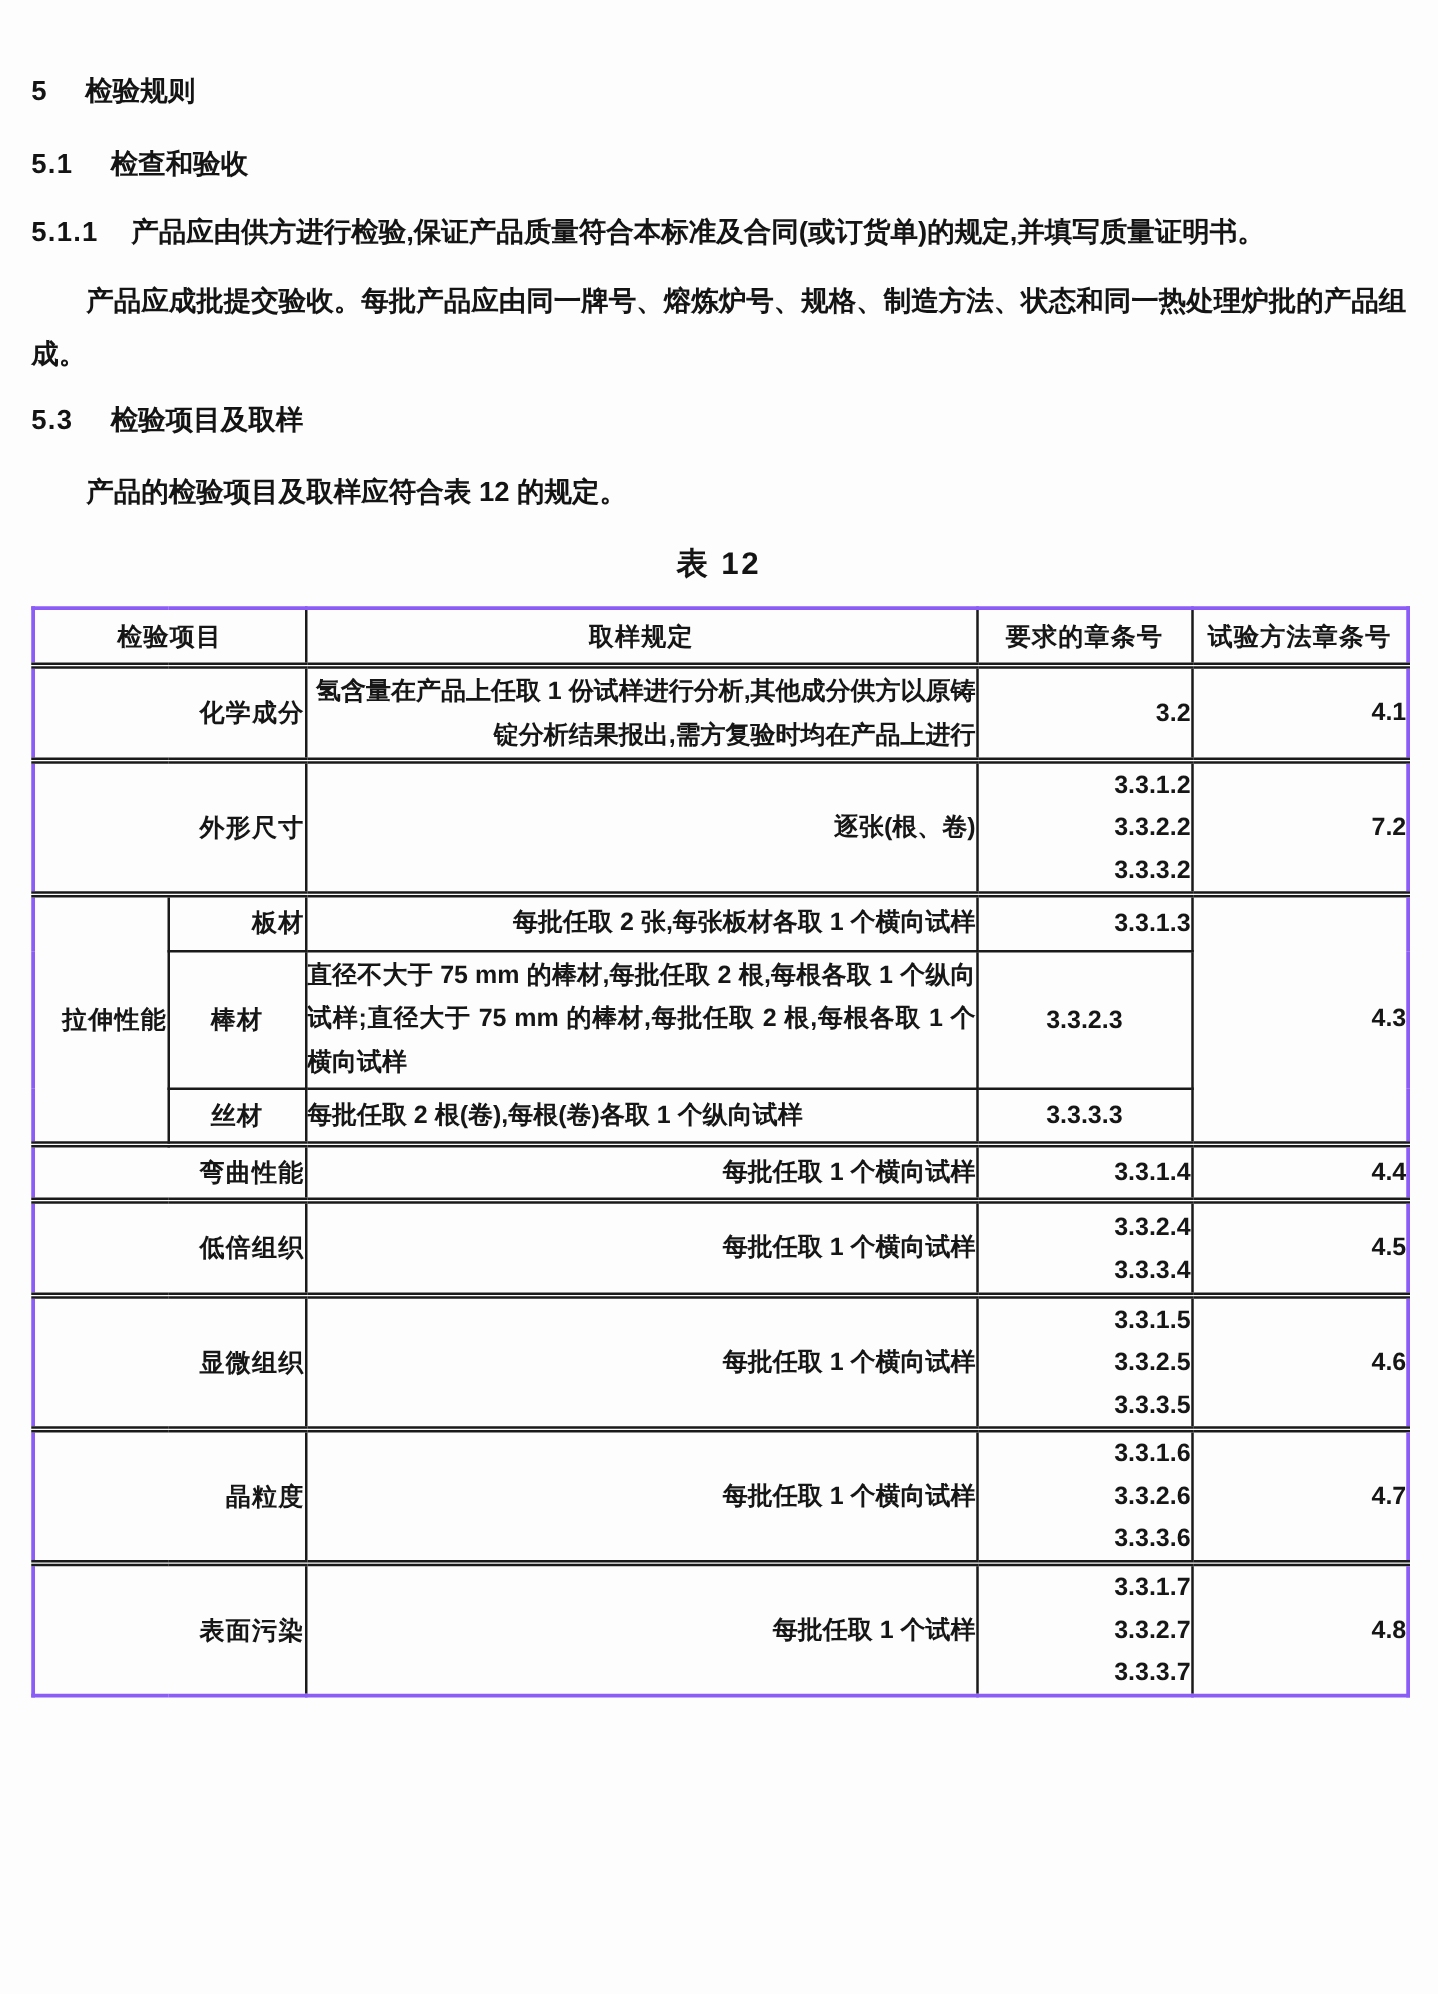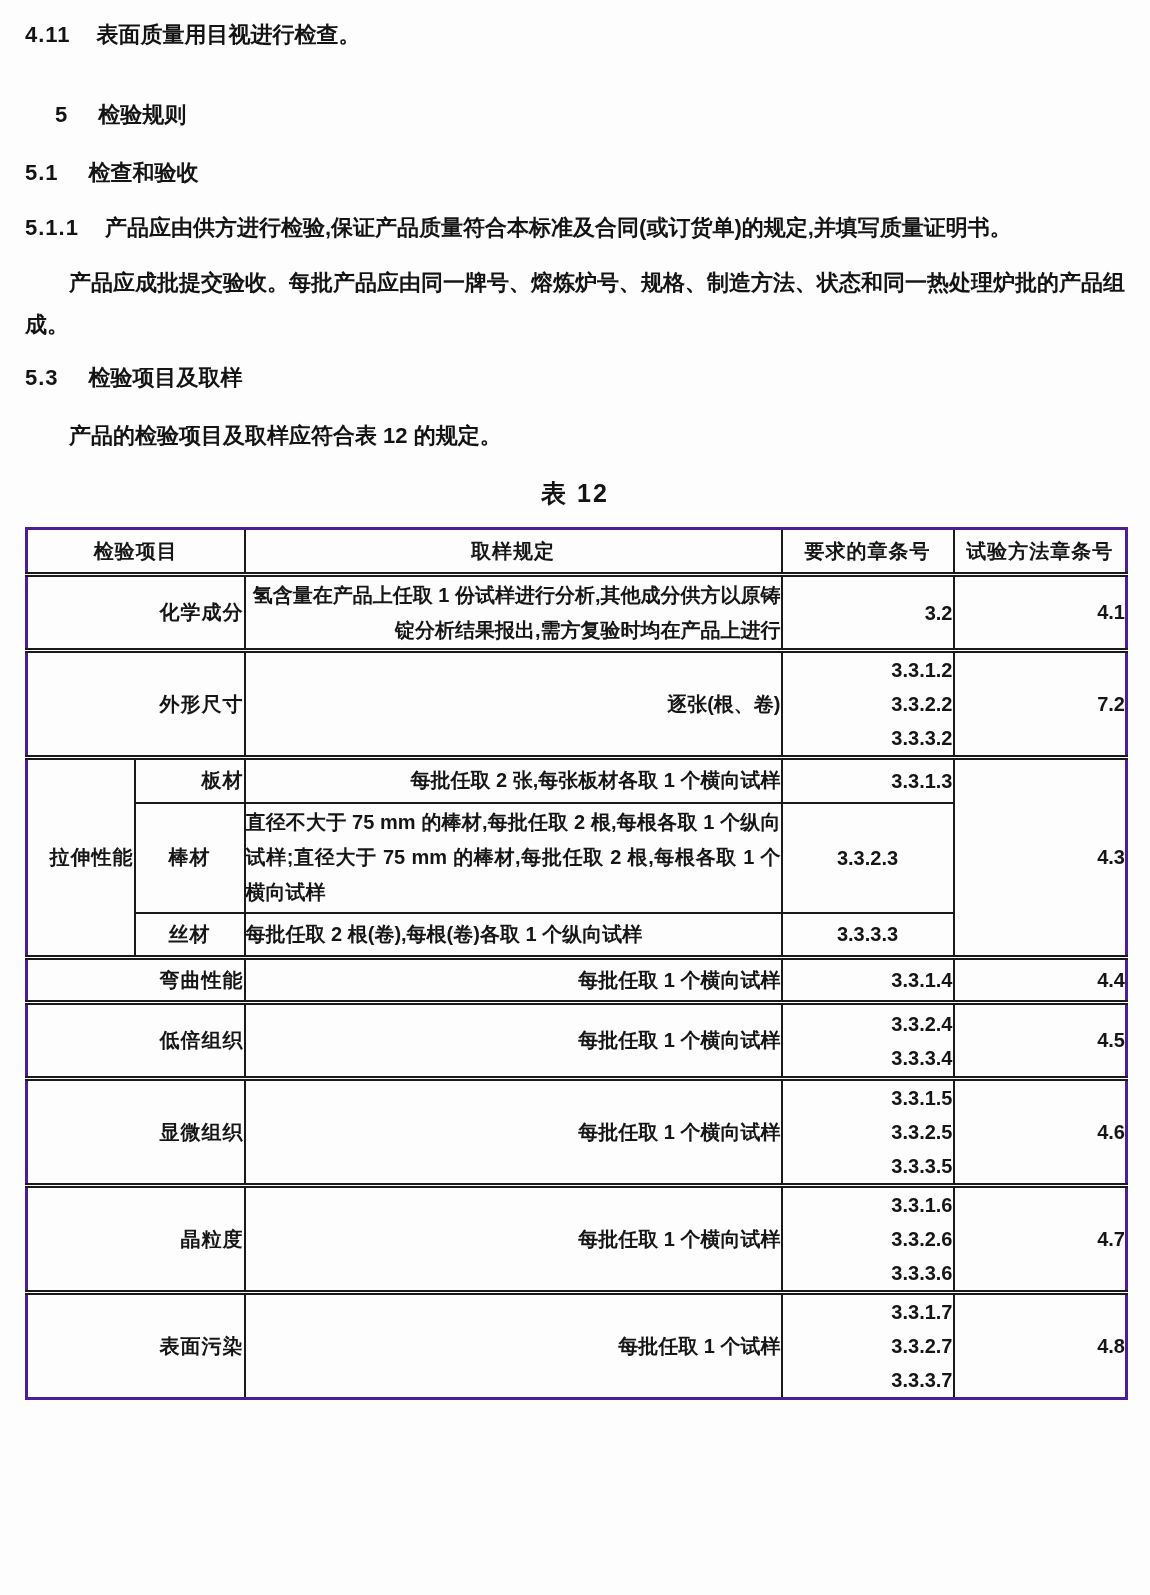--- a/index.html
+++ b/index.html
@@ -25,41 +25,41 @@
     text-align: justify;
     text-justify: inter-ideograph;
     margin: 0;
   }
   .num {
     display: inline-block;
     margin-right: 26px;
     letter-spacing: 1px;
   }
   .heading .num { margin-right: 30px; }
-  .mt-38 { margin-top: 38px; margin-left: 30px; }
+  .mt-38 { margin-top: 38px; }
   .mt-23 { margin-top: 16px; }
   .mt-16 { margin-top: 16px; }
   .mt-13 { margin-top: 13px; }
   .mt-11 { margin-top: 11px; }
   .mt-2  { margin-top: 2px; }
   .indent { text-indent: 2em; }
   .table-caption {
     text-align: center;
     font-size: 25px;
     line-height: 40px;
     margin-top: 16px;
     margin-bottom: 14px;
     letter-spacing: 2px;
   }
   
   table.t12 {
     border-collapse: collapse;
     table-layout: fixed;
     width: 1100px;
-    border: 3px solid #4c1d95;
+    border: 3px solid #8b5cf6;
   }
   table.t12 td, table.t12 th {
     border: 2px solid #1a1a1a;
     font-size: 20px;
     font-weight: 700;
     color: #161616;
     vertical-align: middle;
     padding: 0;
     overflow: hidden;
   }
@@ -86,21 +86,20 @@
   tr.h110 { height: 110px; }
   tr.h107 { height: 107px; }
   tr.h106 { height: 106px; }
   td.itemwrap {  }
 </style>
 </head>
 <body>
 
 <div class="page">
 
-  <p class="clause"><span class="num">4.11</span><span>表面质量用目视进行检查。</span></p>
 
   <p class="heading mt-38"><span class="num">5</span><span>检验规则</span></p>
 
   <p class="heading mt-23"><span class="num">5.1</span><span>检查和验收</span></p>
 
   <p class="clause mt-13"><span class="num">5.1.1</span><span>产品应由供方进行检验,保证产品质量符合本标准及合同(或订货单)的规定,并填写质量证明书。</span></p>
 
 
 
   <p class="para indent mt-13">产品应成批提交验收。每批产品应由同一牌号、熔炼炉号、规格、制造方法、状态和同一热处理炉批的产品组成。</p>

